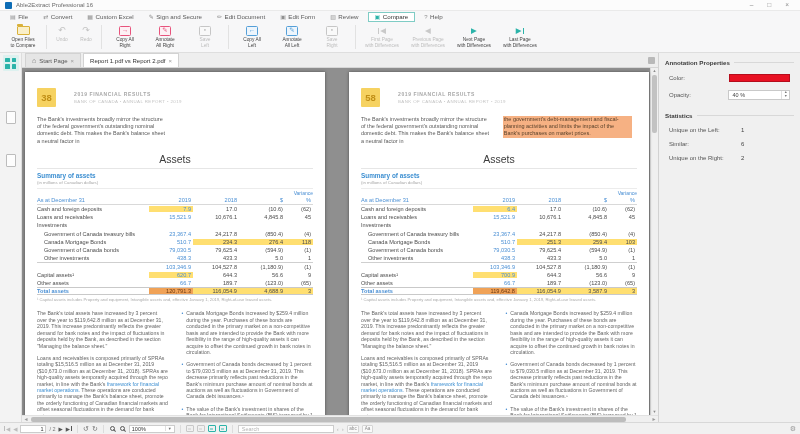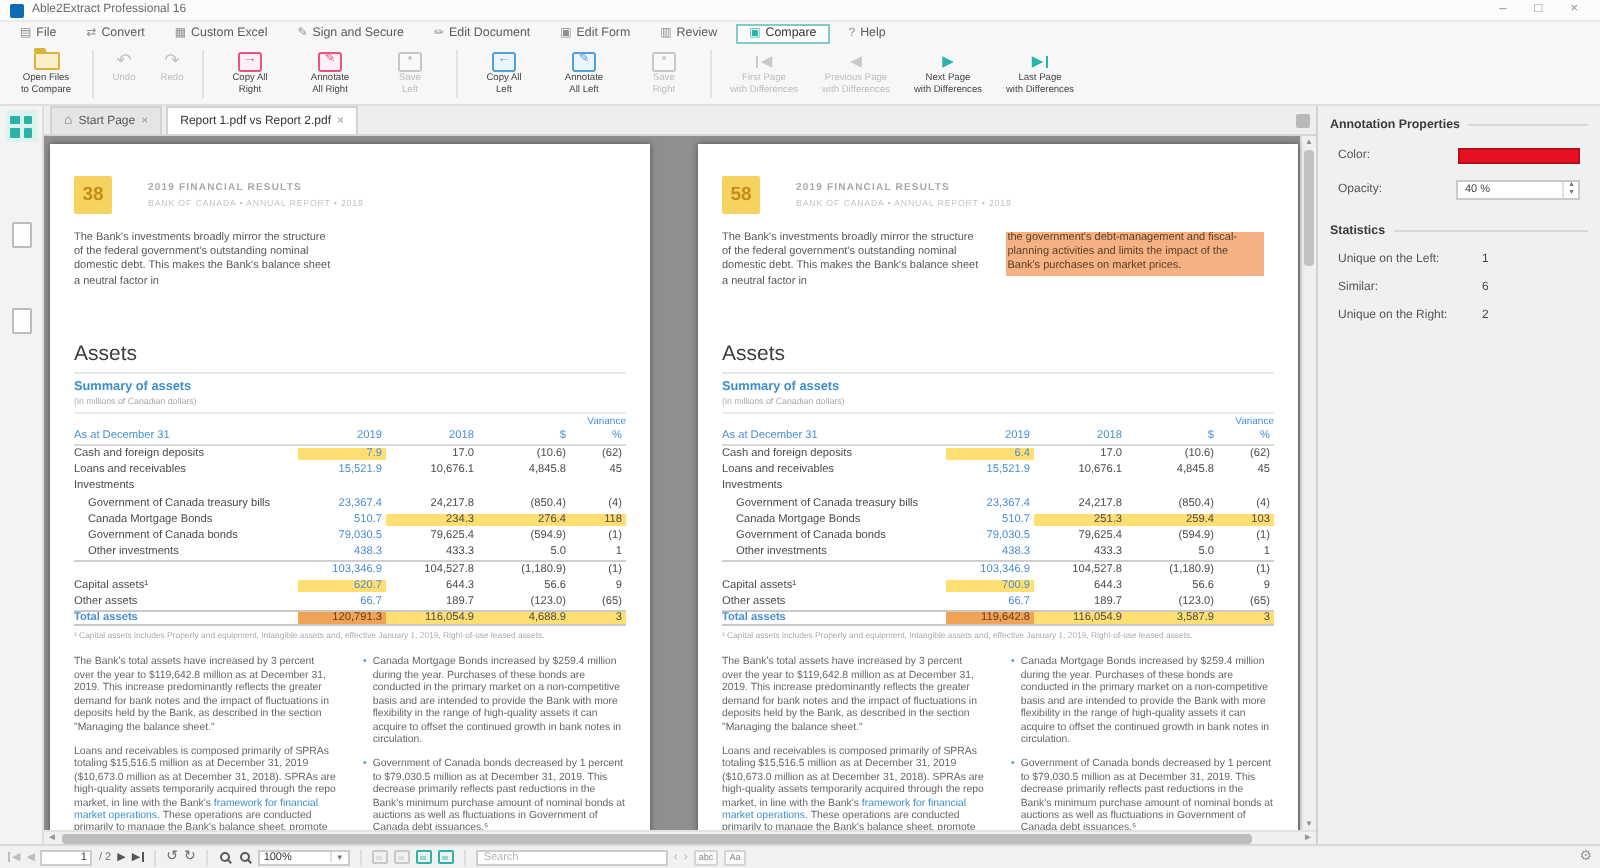--- a/index.html
+++ b/index.html
@@ -81,21 +81,21 @@
     display:flex; align-items:center; justify-content:center; border-radius:1px; }
   .kickers { margin-left:18px; padding-top:3px; }
   .k1 { font-size:5px; letter-spacing:0.6px; color:#a8a8a8; font-weight:bold; }
   .k2 { font-size:4.4px; letter-spacing:0.4px; color:#c4c4c4; margin-top:1.5px; }
 
   .intro-row { display:flex; gap:12px; margin:9px 12px 0; font-size:5.5px; line-height:7.2px; color:#5a5a5a; }
   .intro { flex:0 0 47%; }
   .extra { flex:0 0 47%; background:var(--hl-text); color:#59412a; padding:0 1px; align-self:flex-start; }
   .extra.empty { visibility:hidden; }
 
-  .assets-h { margin:26px 12px 0; font-size:10.5px; font-weight:400; color:#3c3c3c; }
+  .assets-h { margin:8px 12px 0; font-size:10.5px; font-weight:400; color:#3c3c3c;text-align:center; }
   .assets-rule { margin:3px 12px 0; border-top:1px solid #e6e6e6; }
   .sum-title { margin:3px 12px 0; font-size:6.4px; font-weight:bold; color:var(--link); }
   .sum-sub { margin:1px 12px 0; font-size:4.4px; color:#a8a8a8; }
   .variance { margin:3px 12px 0 12px; font-size:5px; color:var(--tblue); text-align:right;
     border-top:1px solid #ececec; padding-top:1.5px; }
 
   .tbl { margin:0 12px; }
   .trow { display:flex; align-items:center; height:8.2px; font-size:5.6px; color:#4c4c4c; }
   .trow.thead { color:var(--tblue); border-bottom:1px solid #d9d9d9; height:8.6px; }
   .tlabel2 { flex:1; white-space:nowrap; overflow:hidden; }

